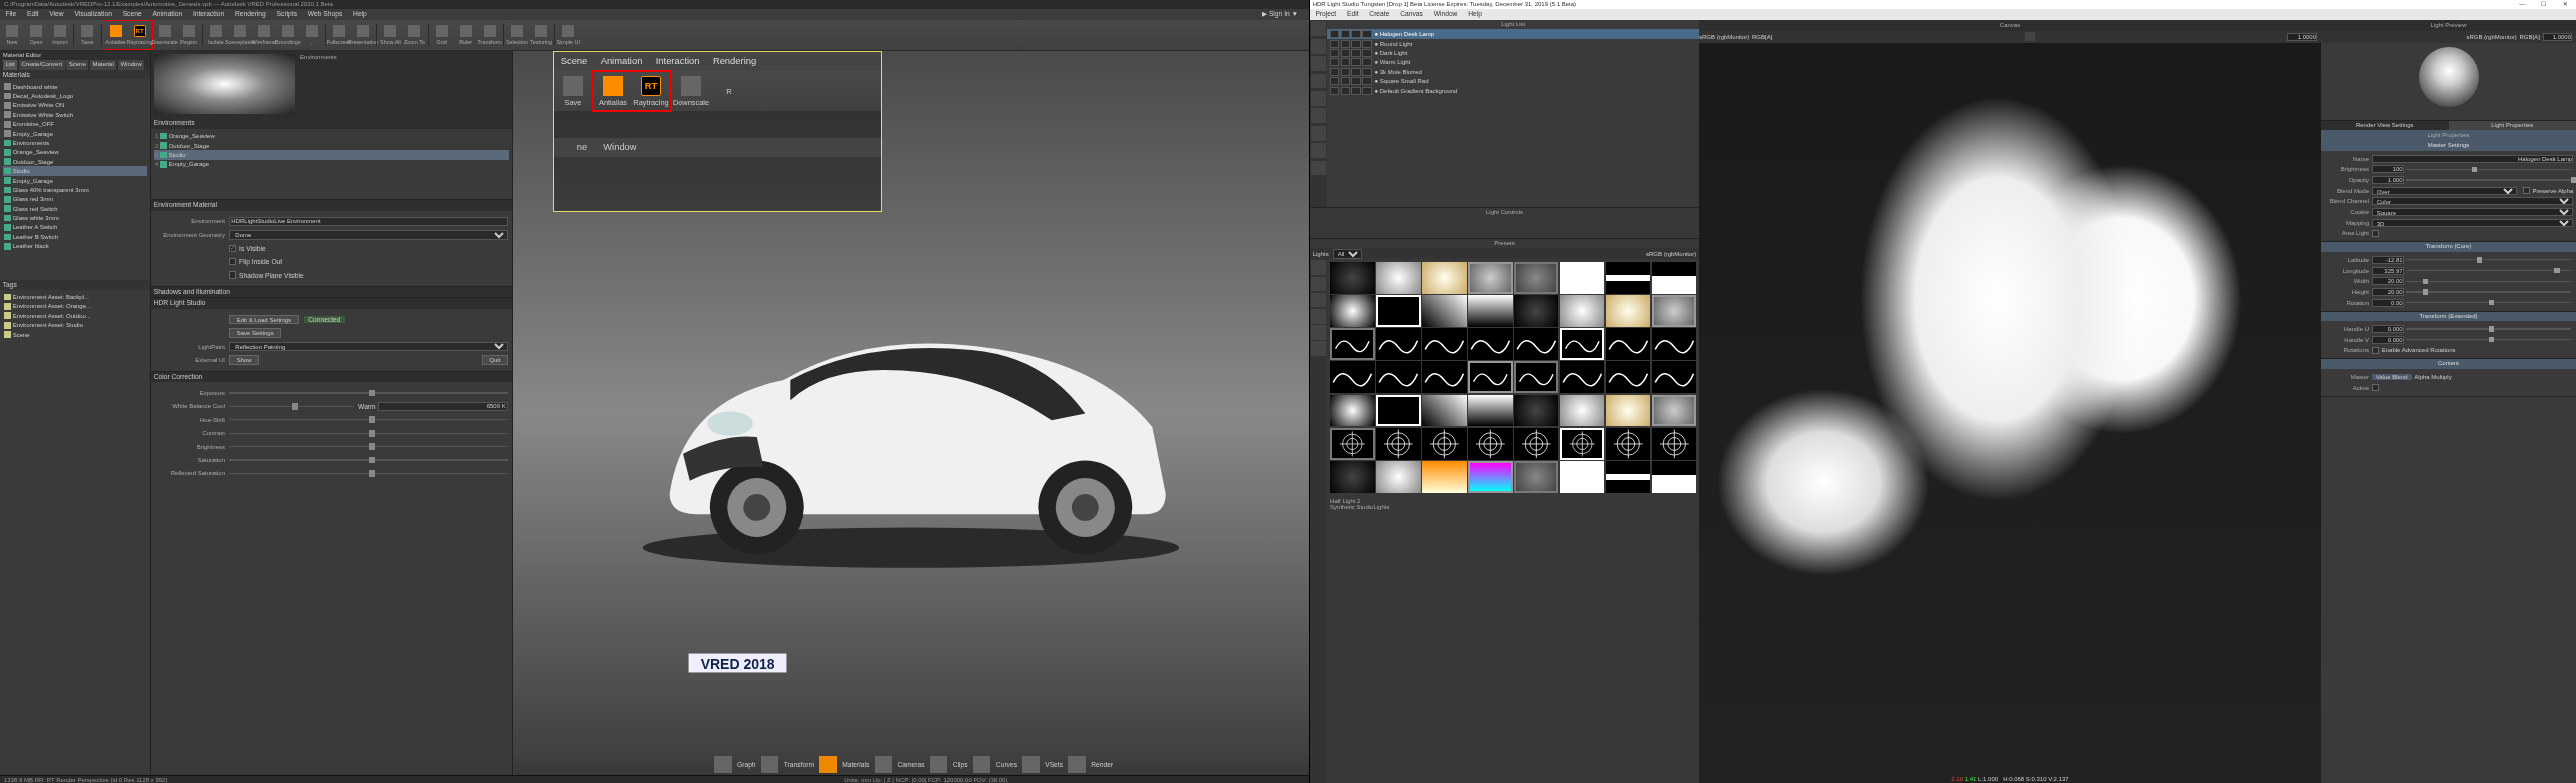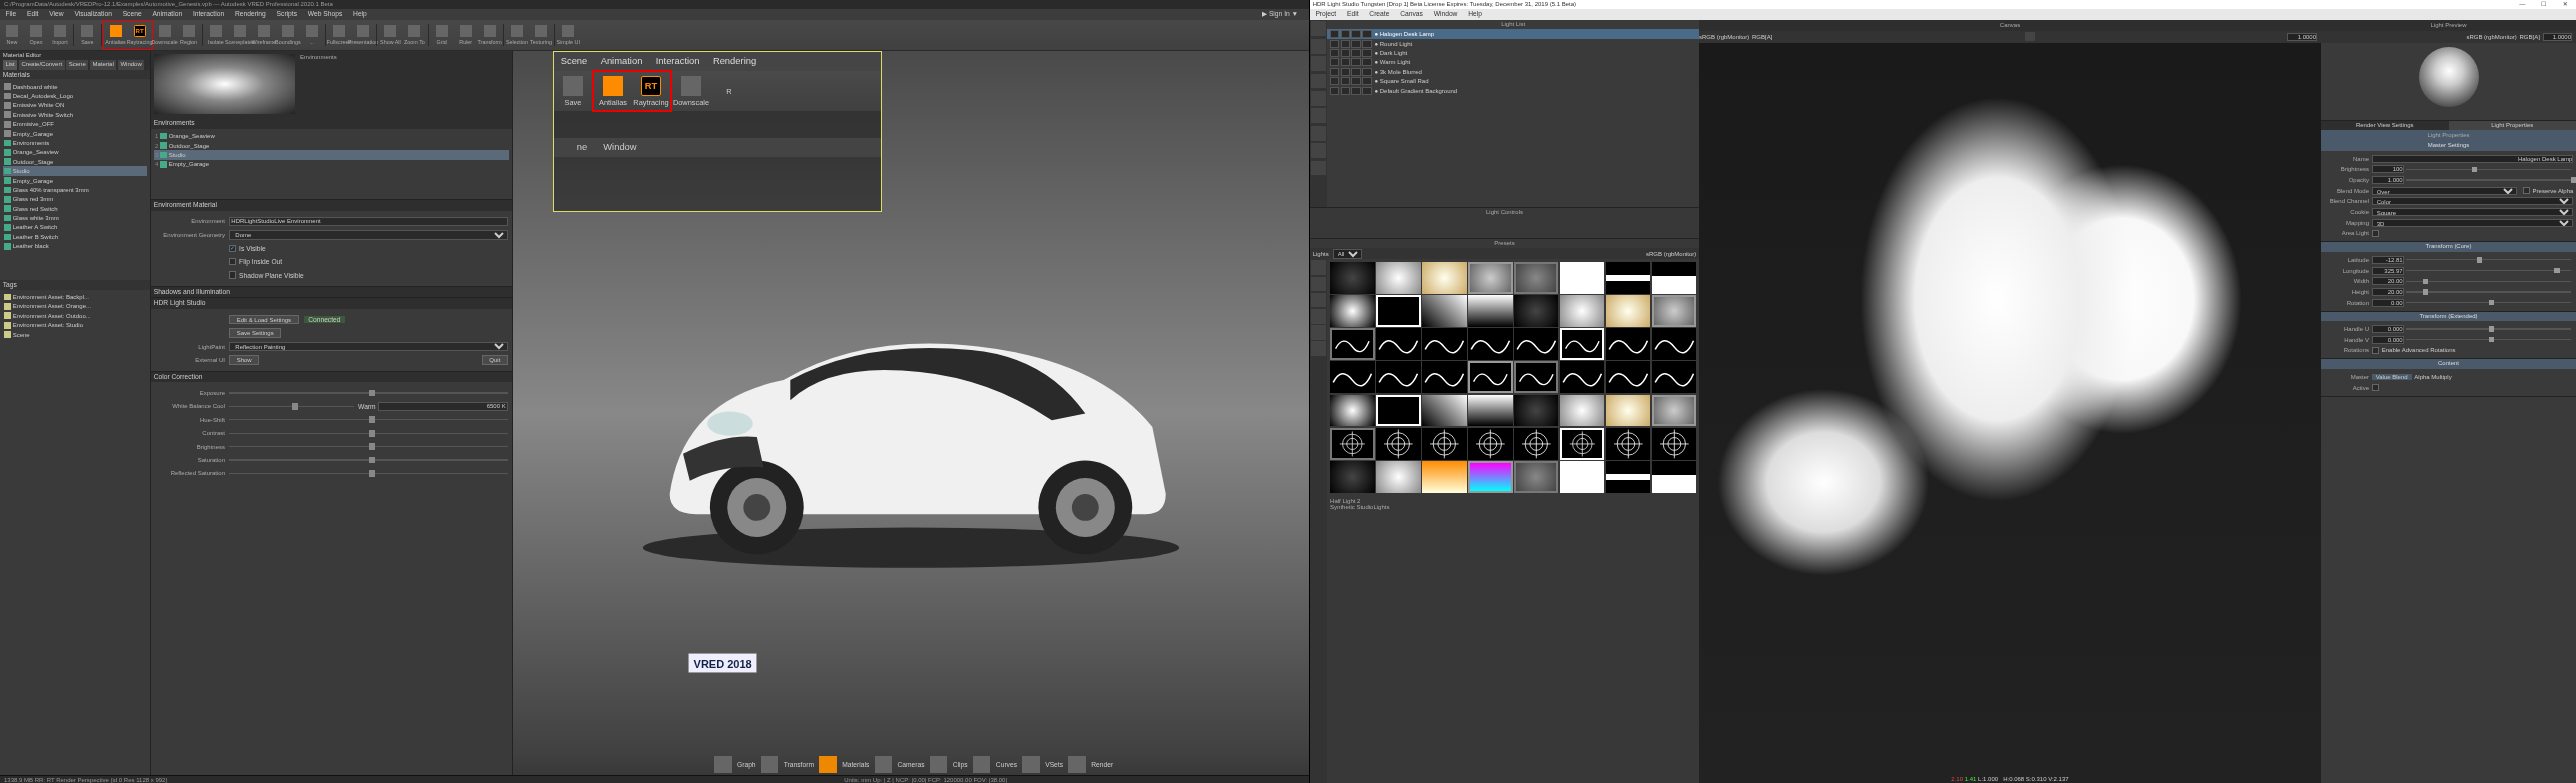--- a/index.html
+++ b/index.html
@@ -56,21 +56,21 @@
 .co-toolbar { height: 40px; background: linear-gradient(#4a4a4a,#404040); display: flex; align-items: center; }
 .co-tool { width: 38px; height: 38px; display: flex; flex-direction: column; align-items: center; justify-content: center; font-size: 7.4px; color: #ccc; }
 .co-tool .cico { width: 20px; height: 20px; background: #666; margin-bottom: 2px; }
 .co-tool.aa .cico { background: #ff8c00; }
 .co-tool.rt .cico { background: #000; border: 1.3px solid #ff8c00; border-radius: 2px; display: flex; align-items: center; justify-content: center; color: #ff8c00; font-weight: bold; font-size: 9.4px; }
 .co-red { border: 2px solid #e00; display: flex; }
 .co-menu2 { height: 19px; background: #444; display: flex; font-size: 9.4px; padding-left: 14.8px; }
 .co-menu2 span { padding: 2.7px 8px; color: #ccc; }
 
 .vp-car { position: absolute; left: 50%; top: 52%; transform: translate(-50%,-50%); width: 590px; height: 295px; }
-.vp-plate { position: absolute; left: 22%; bottom: 14%; width: 69px; height: 20px; background: #eef; color: #124; font-size: 11px; font-weight: bold; text-align: center; line-height: 20px; border-radius: 1.3px; border: 0.7px solid #999; }
+.vp-plate { position: absolute; left: 22%; bottom: 14%; width: 99px; height: 20px; background: #eef; color: #124; font-size: 14px; font-weight: bold; text-align: center; line-height: 20px; border-radius: 1.3px; border: 0.7px solid #999; }
 
 .statusbar { height: 9.4px; background: #2a2a2a; color: #999; font-size: 6px; padding-left: 4px; line-height: 9.4px; border-top: 0.7px solid #111; }
 .linkbar { position: absolute; bottom: 0; left: 0; right: 0; height: 20px; background: linear-gradient(#404040,#383838); display: flex; align-items: center; justify-content: center; }
 .linkico { width: 17.4px; height: 17.4px; background: #666; margin: 0 5.4px; }
 
 
 .preview { height: 67px; background: #2e2e2e; display: flex; }
 .prev-img { width: 141px; height: 60px; background: radial-gradient(ellipse at center, #fff 0%, #888 40%, #222 100%); margin: 2.7px; }
 
 

